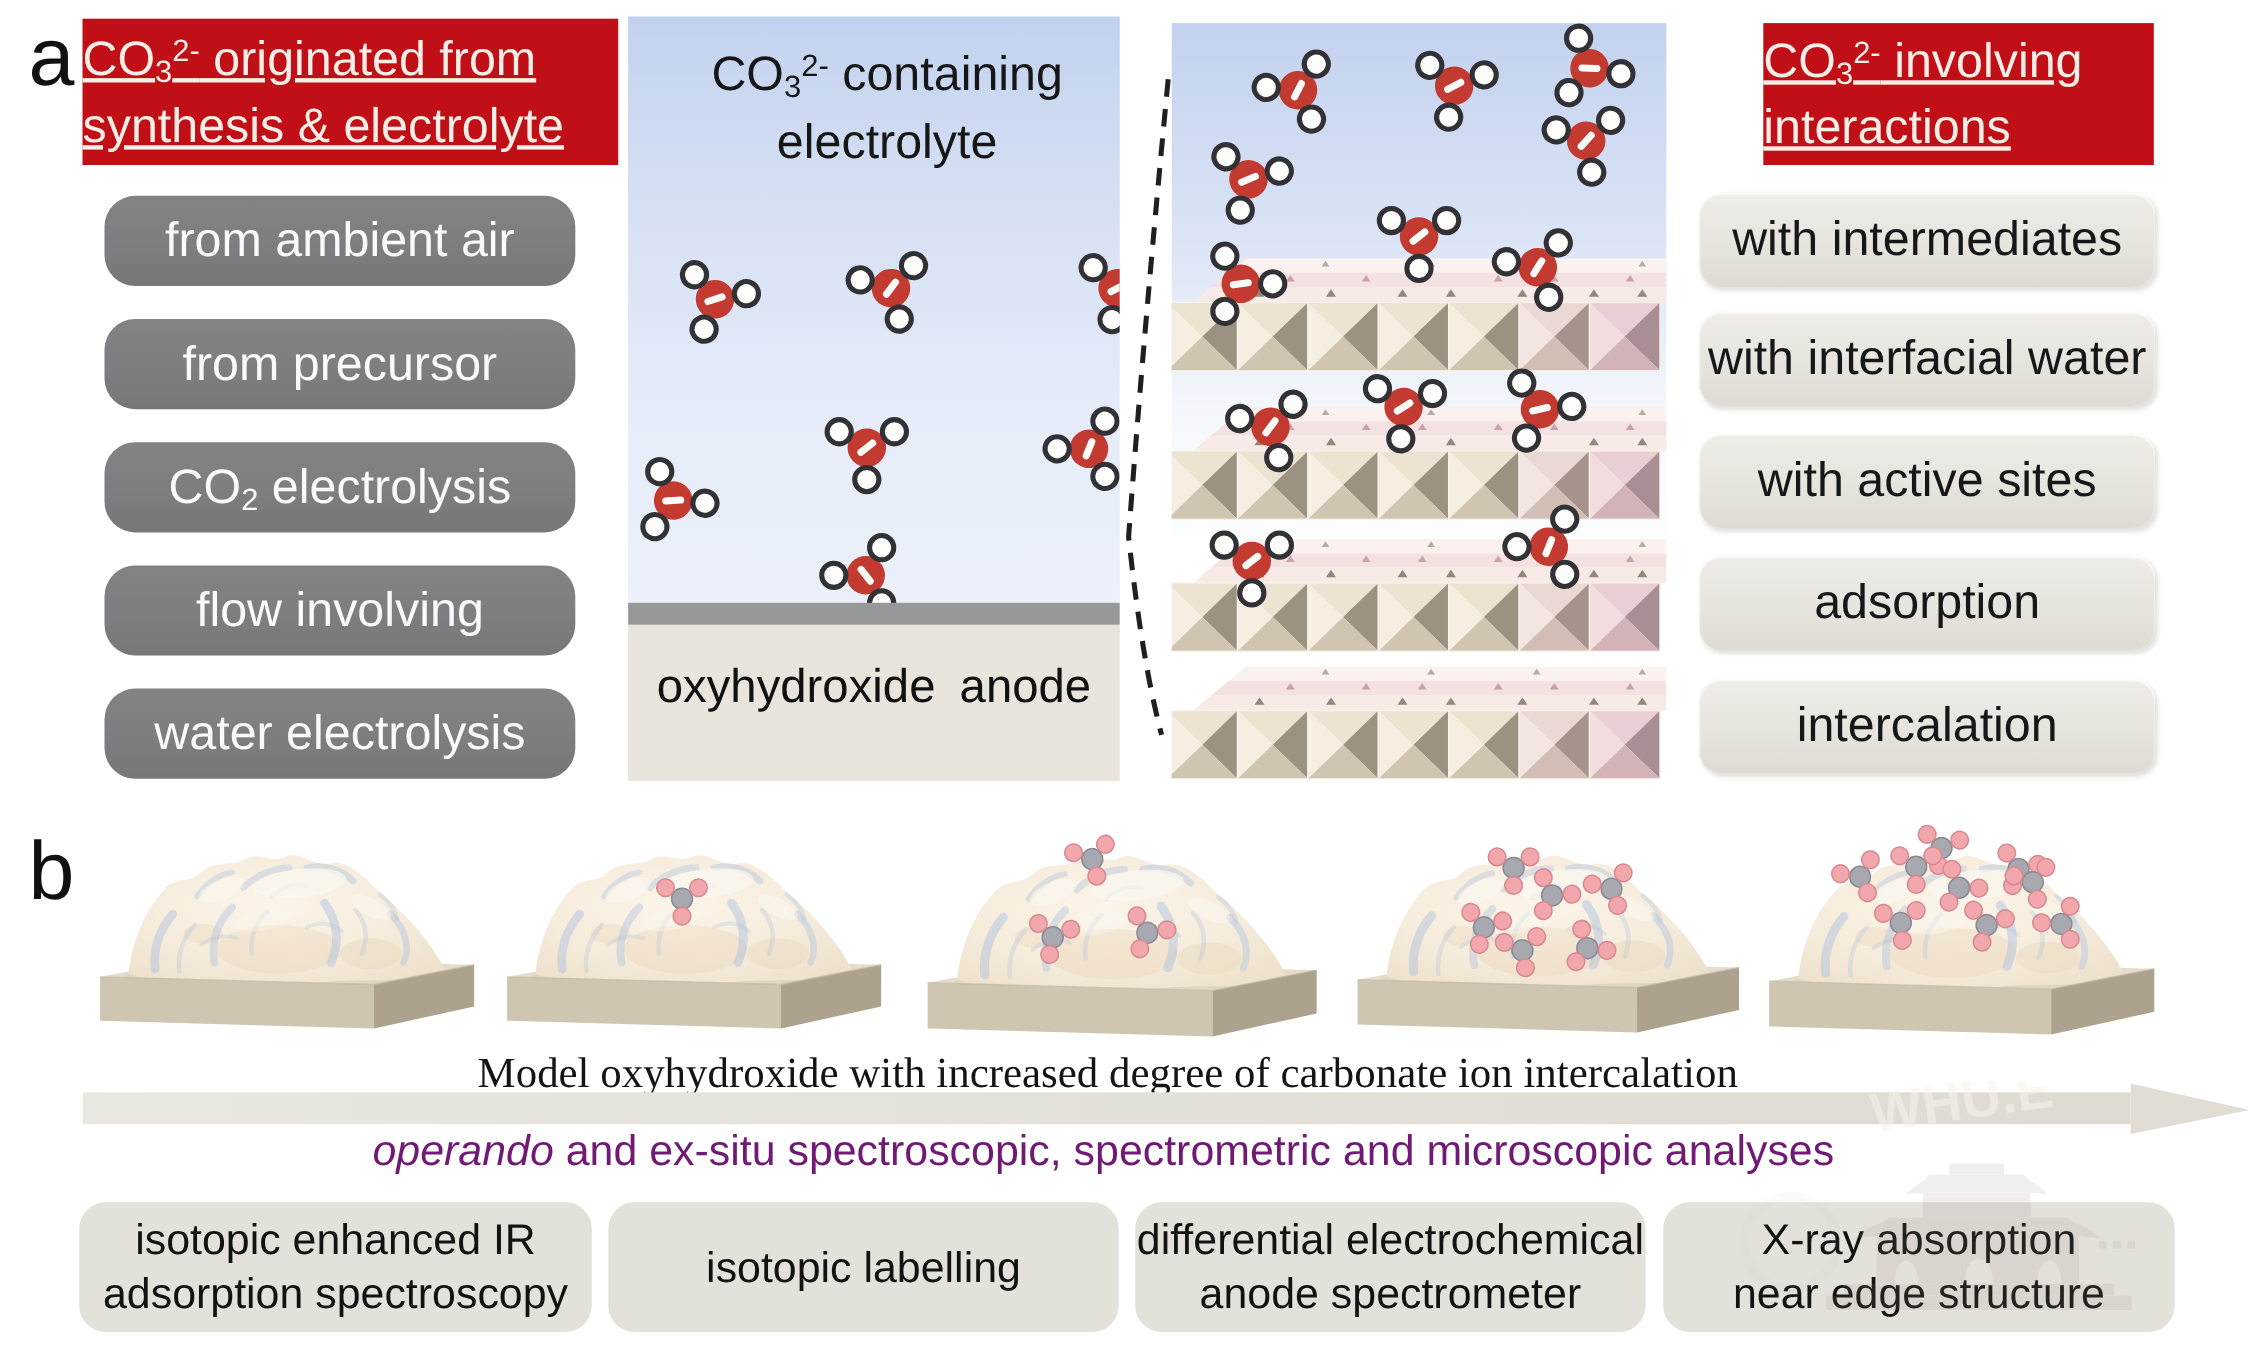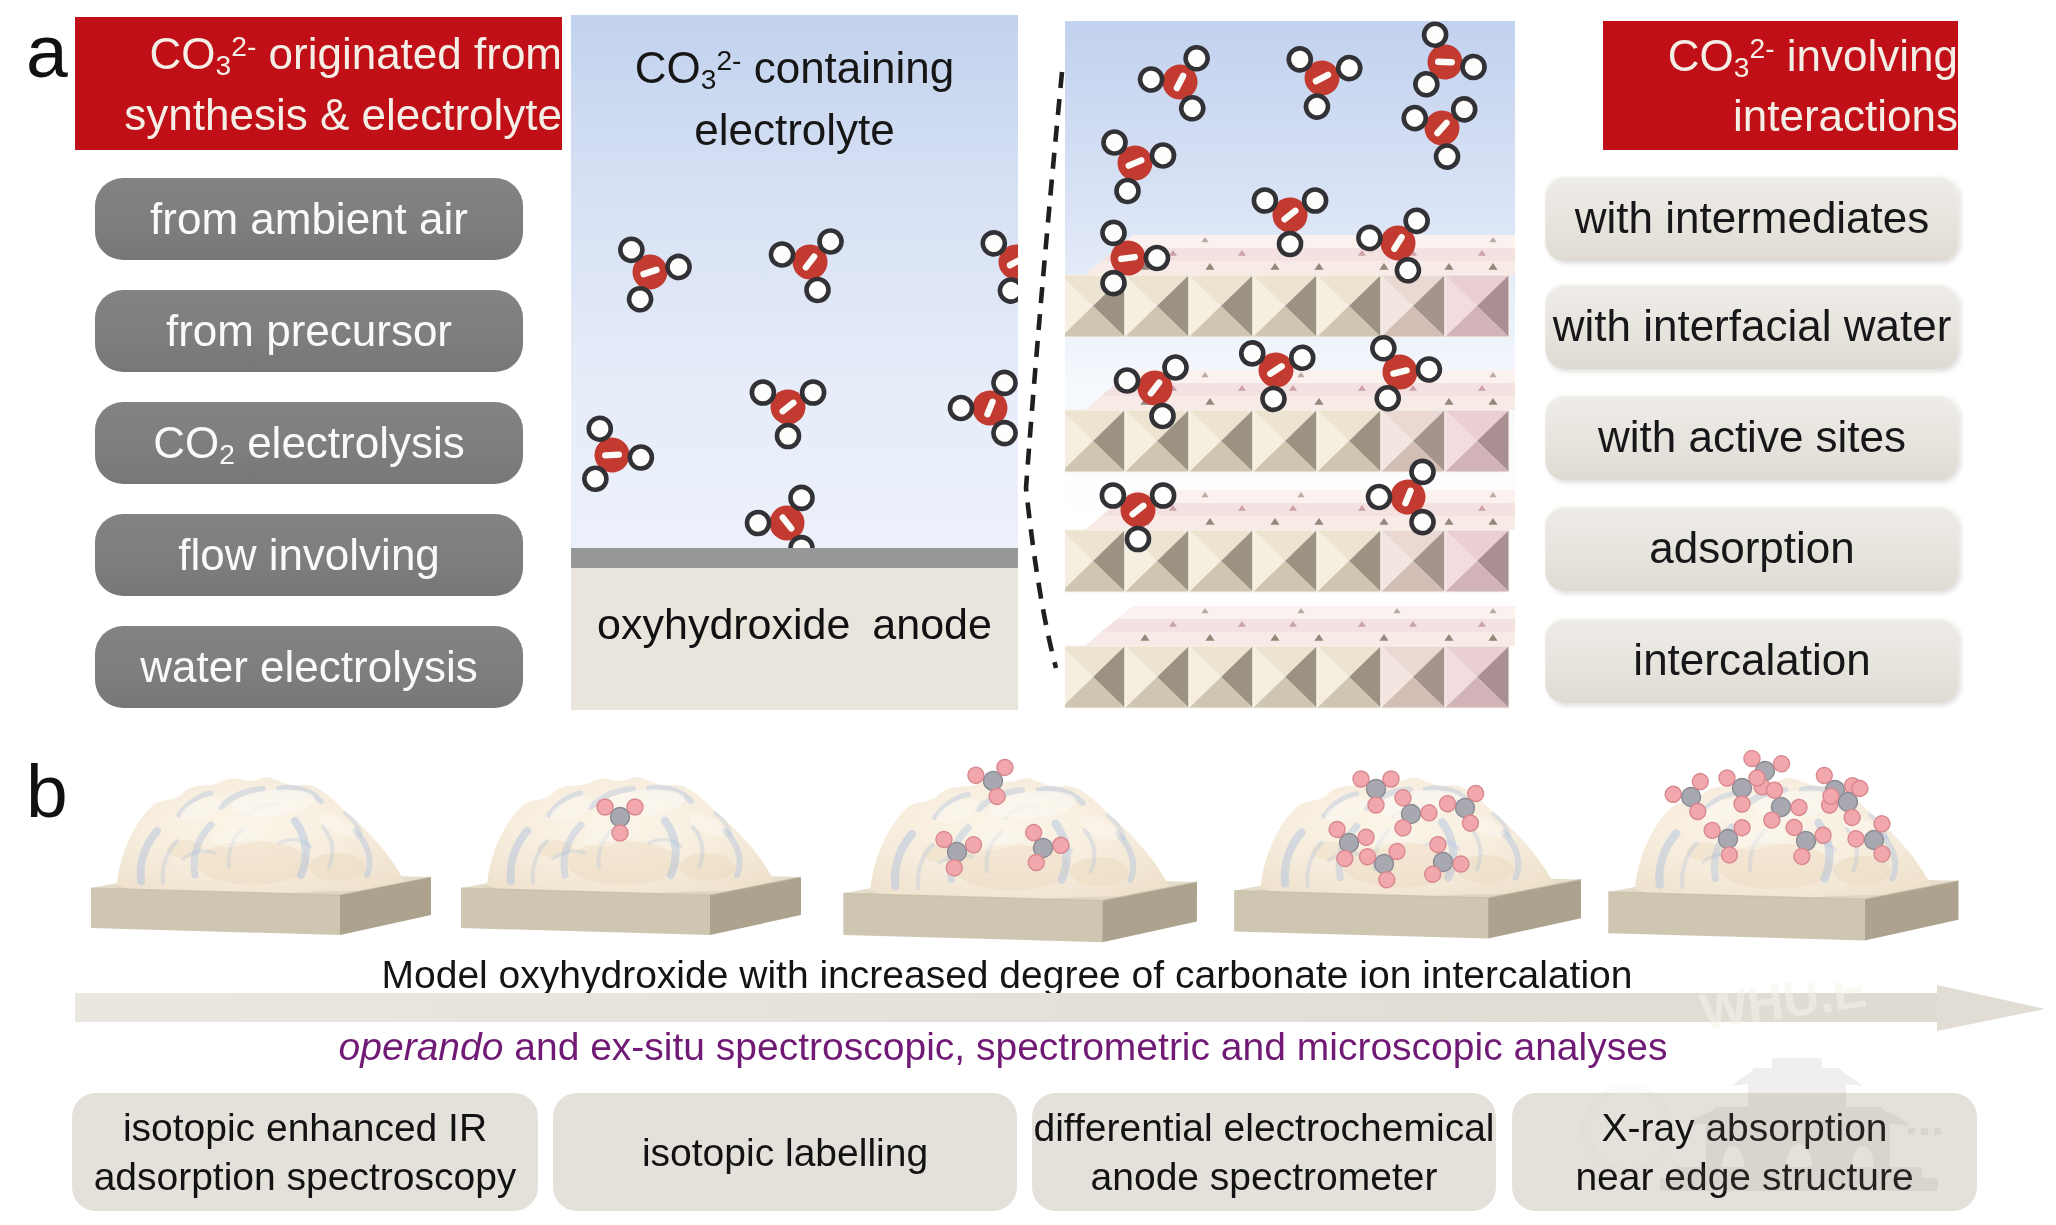--- a/index.html
+++ b/index.html
@@ -1,44 +1,44 @@
 <!DOCTYPE html>
 <html style="--header-red: #C00F16; --header-text: #F4EEE6; --origin-box-gray: #7E7E80; --interaction-box-gray: #E7E4DE; --ion-red: #C23A30; --electrolyte-blue: #C2D2EE; --anode-beige: #E9E5DC; --band-gray: #96989A;"><head>
 <meta charset="utf-8">
 <style>
   html,body { margin:0; padding:0; background:#fff; }
   #canvas { position:relative; width:2056px; height:1225px; background:#fff; overflow:hidden;
             font-family:"Liberation Sans", sans-serif; color:#141414; }
   .abs { position:absolute; }
   .panel-label { font-size:75px; color:#111; line-height:1; }
   .red-box { background:var(--header-red,#C00F16); color:var(--header-text,#F4EEE6);
-             display:flex; flex-direction:column; justify-content:center; align-items:flex-end;
-             text-align:center; }
+             display:flex; flex-direction:column; justify-content:center; align-items:flex-start;
+             text-align:center;text-decoration:underline; }
   .red-box .ln { display:block; }
   .origin-box { left:95px; width:428px; height:82px; border-radius:28px;
                 background:linear-gradient(180deg,#838385 0%,var(--origin-box-gray,#7E7E80) 55%,#77777A 100%);
                 color:#FAFAFA; font-size:44px; white-space:nowrap; display:flex; align-items:center; justify-content:center; }
   .inter-box { left:1545px; width:414px; height:86px; border-radius:20px;
                background:linear-gradient(180deg,#EFEDE8 0%,var(--interaction-box-gray,#E7E4DE) 55%,#DFDBD3 100%);
                box-shadow: inset 0 2px 2px rgba(255,255,255,0.9), 2px 3px 4px rgba(60,55,45,0.15);
                color:#17171A; font-size:44px; white-space:nowrap; display:flex; align-items:center; justify-content:center; }
   .hdr-left { left:75px; top:17px; width:487px; height:133px; font-size:44px; line-height:61px; }
   .hdr-right { left:1567px; top:21px; width:355px; height:129px; font-size:44px; line-height:60px;margin-left:36px; }
   sub { font-size:0.64em; vertical-align:-0.22em; line-height:0; }
   sup { font-size:0.64em; vertical-align:0.45em; line-height:0; }
   #electrolyte-panel { left:571px; top:15px; width:447px; height:695px; overflow:hidden;
      background:linear-gradient(180deg,var(--electrolyte-blue,#C3D2EE) 0%,#D8E2F4 28%,#E7EDF9 55%,#F0F4FB 100%);
   }
   #electrolyte-title { left:0; top:22px; width:447px; text-align:center; font-size:44px;
-     line-height:62px; color:#161616; }
+     line-height:62px; color:#161616;padding-left:12px; }
   #anode-band { left:0; top:533px; width:447px; height:20px; background:var(--band-gray,#96989A); }
   #anode-box { left:0; top:553px; width:447px; height:142px; background:var(--anode-beige,#E9E5DC);
      display:flex; align-items:center; justify-content:center; font-size:43px; color:#111;
      word-spacing:10px; padding-bottom:29px; box-sizing:border-box; }
-  #caption-models { left:0px; top:953px; width:2014px; text-align:center; font-size:39px; color:#141414; }
+  #caption-models { left:0px; top:953px; width:2014px; text-align:center; font-size:39px; color:#141414;font-family:Liberation Serif, serif; }
   #caption-methods { left:0px; top:1025px; width:2006px; text-align:center; font-size:39px; color:#701a75; }
   .method-box { top:1093px; height:118px; border-radius:24px; background:#E4E1DB;
       display:flex; flex-direction:column; justify-content:center; align-items:center;
       font-size:39px; line-height:49px; color:#121212; text-align:center; white-space:nowrap; }
   svg { display:block; }
 </style>
 </head>
 <body>
 
 <div id="canvas">

